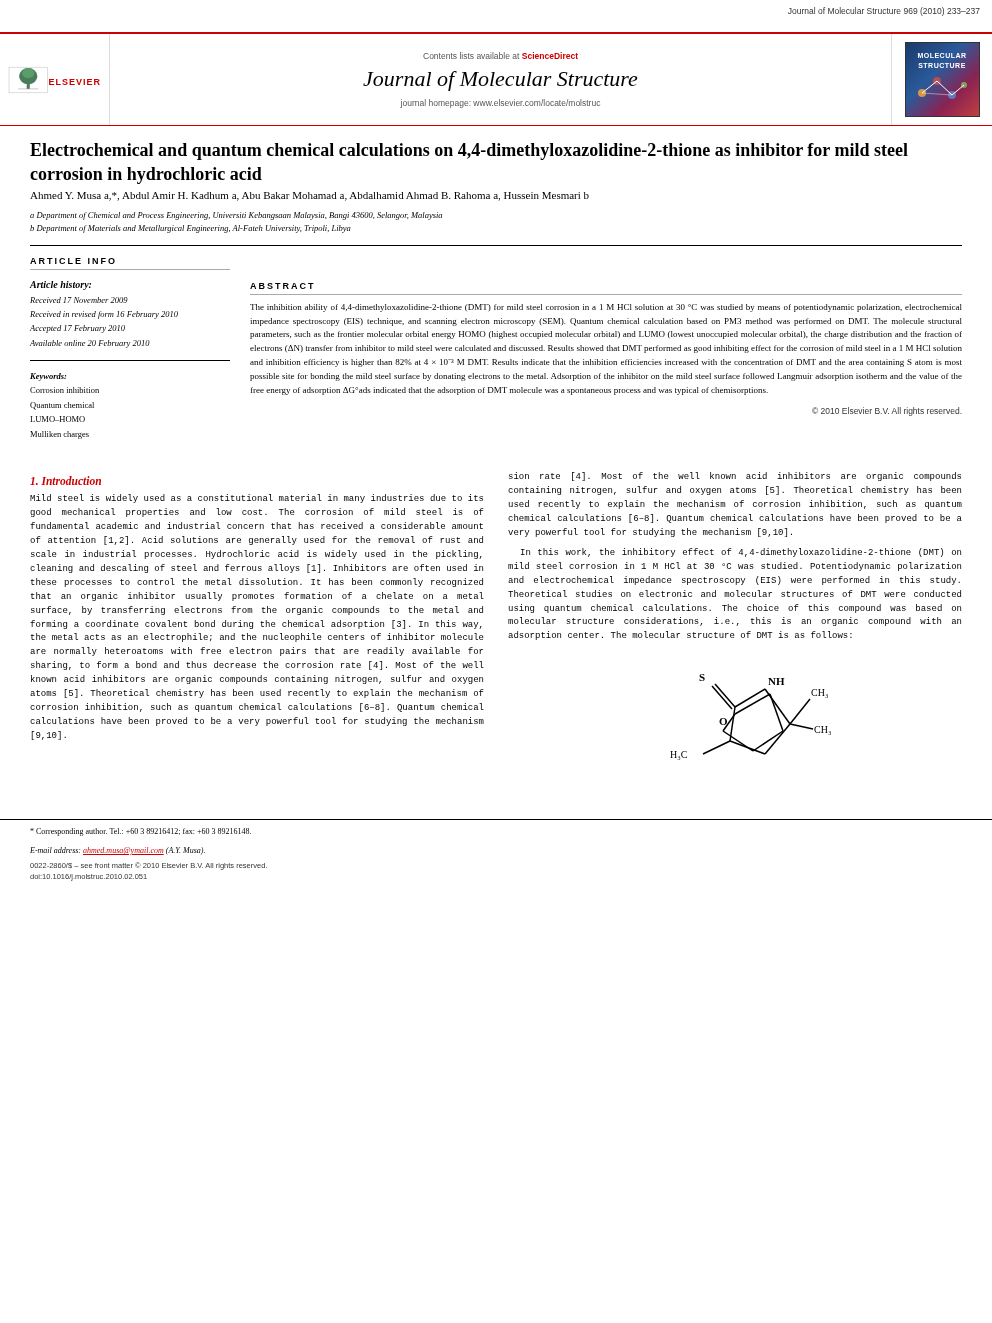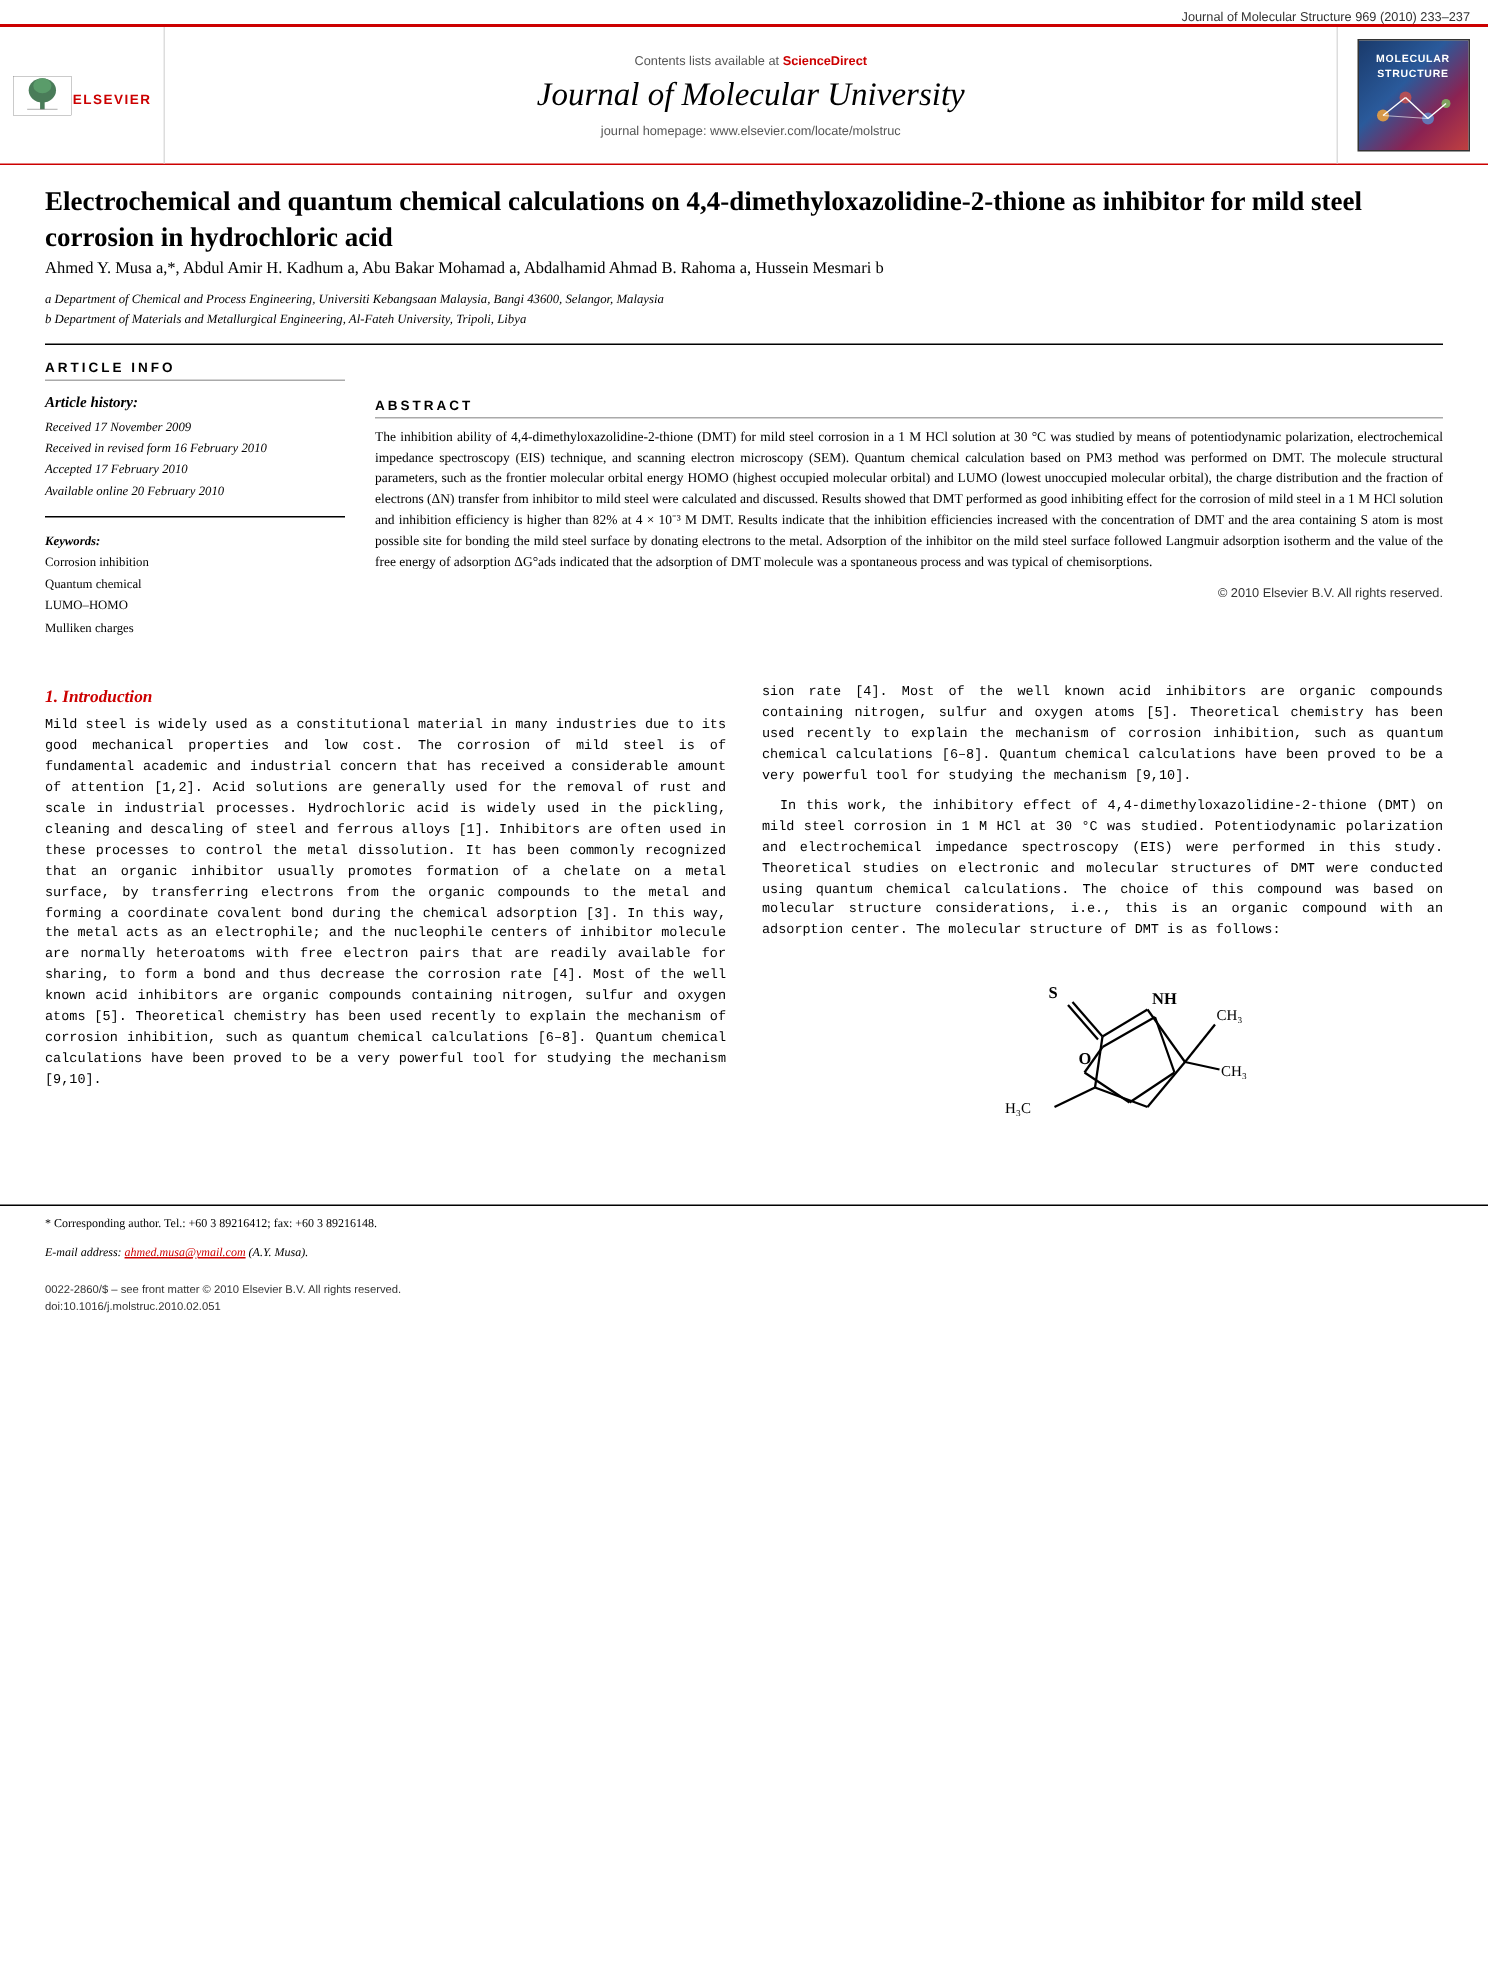--- a/index.html
+++ b/index.html
@@ -10,21 +10,21 @@
       color: #000;
       width: 992px;
       min-height: 1323px;
     }
 
     
     .journal-ref {
       text-align: right;
       font-size: 8.5px;
       color: #333;
-      padding: 6px 12px 0 12px;
+      padding: 6px 12px 16px 12px;
       font-family: Arial, sans-serif;
     }
 
     
     .journal-header {
       display: flex;
       align-items: stretch;
       border-top: 2px solid #c00;
       border-bottom: 1px solid #c00;
       margin: 0 0 0 0;
@@ -260,21 +260,21 @@
     .footnote-star {
       font-size: 8px;
       margin-top: 6px;
       line-height: 1.6;
     }
 
     .footnote-bottom {
       display: flex;
       justify-content: space-between;
       align-items: center;
-      margin-top: 12px;
+      margin-top: 2px;
     }
 
     .issn-line {
       font-size: 7.5px;
       color: #333;
       font-family: Arial, sans-serif;
       line-height: 1.5;
     }
 
     
@@ -313,21 +313,21 @@
       <line x1="20" y1="45" x2="60" y2="45" stroke="#777" stroke-width="0.8"></line>
     </svg>
     <div class="elsevier-text">ELSEVIER</div>
   </div>
 
   <div class="header-center">
     <div class="sciencedirect-line">
       <span>Contents lists available at</span>
       <span class="sciencedirect-link" style="cursor:pointer;">ScienceDirect</span>
     </div>
-    <div class="journal-title-header">Journal of Molecular University</div>
+    <div class="journal-title-header">Journal of Molecular Structure</div>
     <div class="journal-homepage">
       <span>journal homepage: www.elsevier.com/locate/molstruc</span>
     </div>
   </div>
 
   <div class="header-right-logo">
     <div class="mol-struct-logo">
       MOLECULAR<br>STRUCTURE
       <svg width="60" height="35" viewBox="0 0 60 35" style="margin-top:3px;">
         <circle cx="10" cy="20" r="4" fill="#e8a040" opacity="0.9"></circle>

